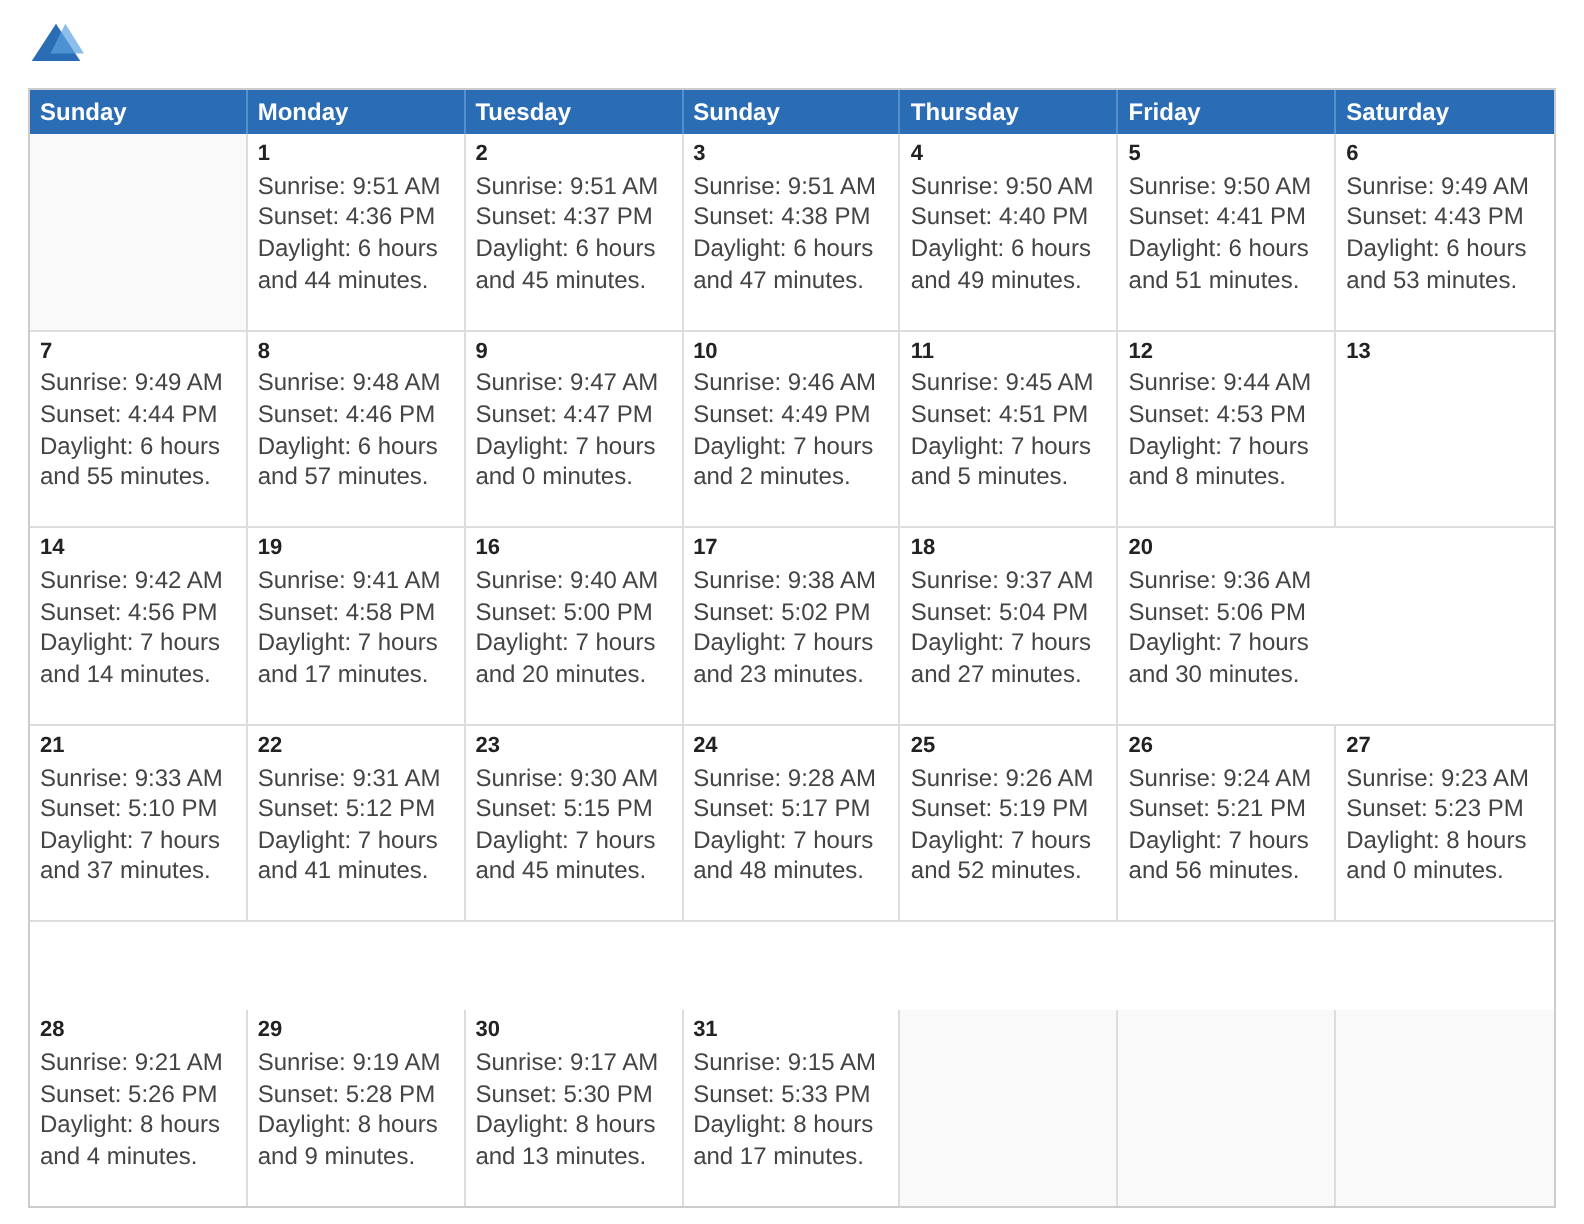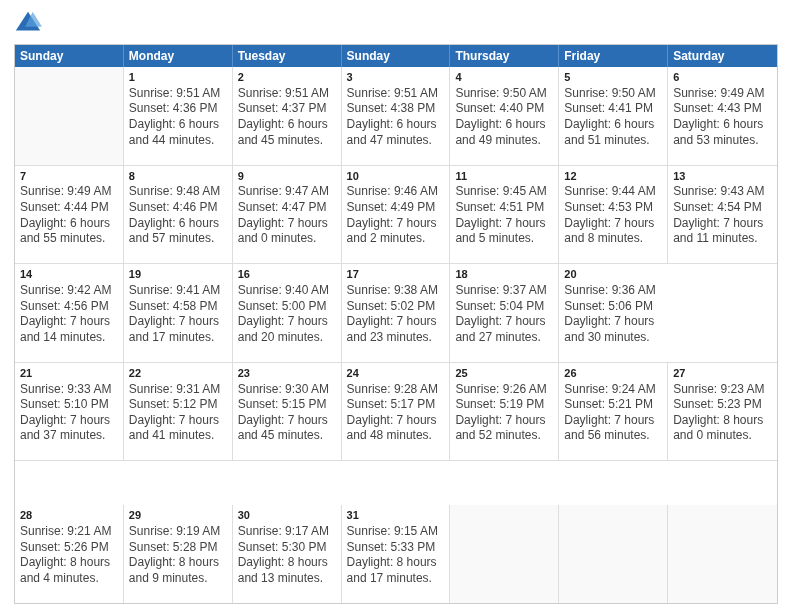--- a/index.html
+++ b/index.html
@@ -195,21 +195,20 @@
           <div class="cal-cell">
             <span class="day-num">11</span>
             <div class="info">Sunrise: 9:45 AM<br>Sunset: 4:51 PM<br>Daylight: 7 hours and 5 minutes.</div>
           </div>
           <div class="cal-cell">
             <span class="day-num">12</span>
             <div class="info">Sunrise: 9:44 AM<br>Sunset: 4:53 PM<br>Daylight: 7 hours and 8 minutes.</div>
           </div>
           <div class="cal-cell">
             <span class="day-num">13</span>
-            <div class="info">Sunrise: 9:43 AM<br>Sunset: 4:54 PM<br>Daylight: 7 hours and 11 minutes.</div>
           </div>
         </div>
         <div class="cal-row">
           <div class="cal-cell">
             <span class="day-num">14</span>
             <div class="info">Sunrise: 9:42 AM<br>Sunset: 4:56 PM<br>Daylight: 7 hours and 14 minutes.</div>
           </div>
           <div class="cal-cell">
             <span class="day-num">19</span>
             <div class="info">Sunrise: 9:41 AM<br>Sunset: 4:58 PM<br>Daylight: 7 hours and 17 minutes.</div>

